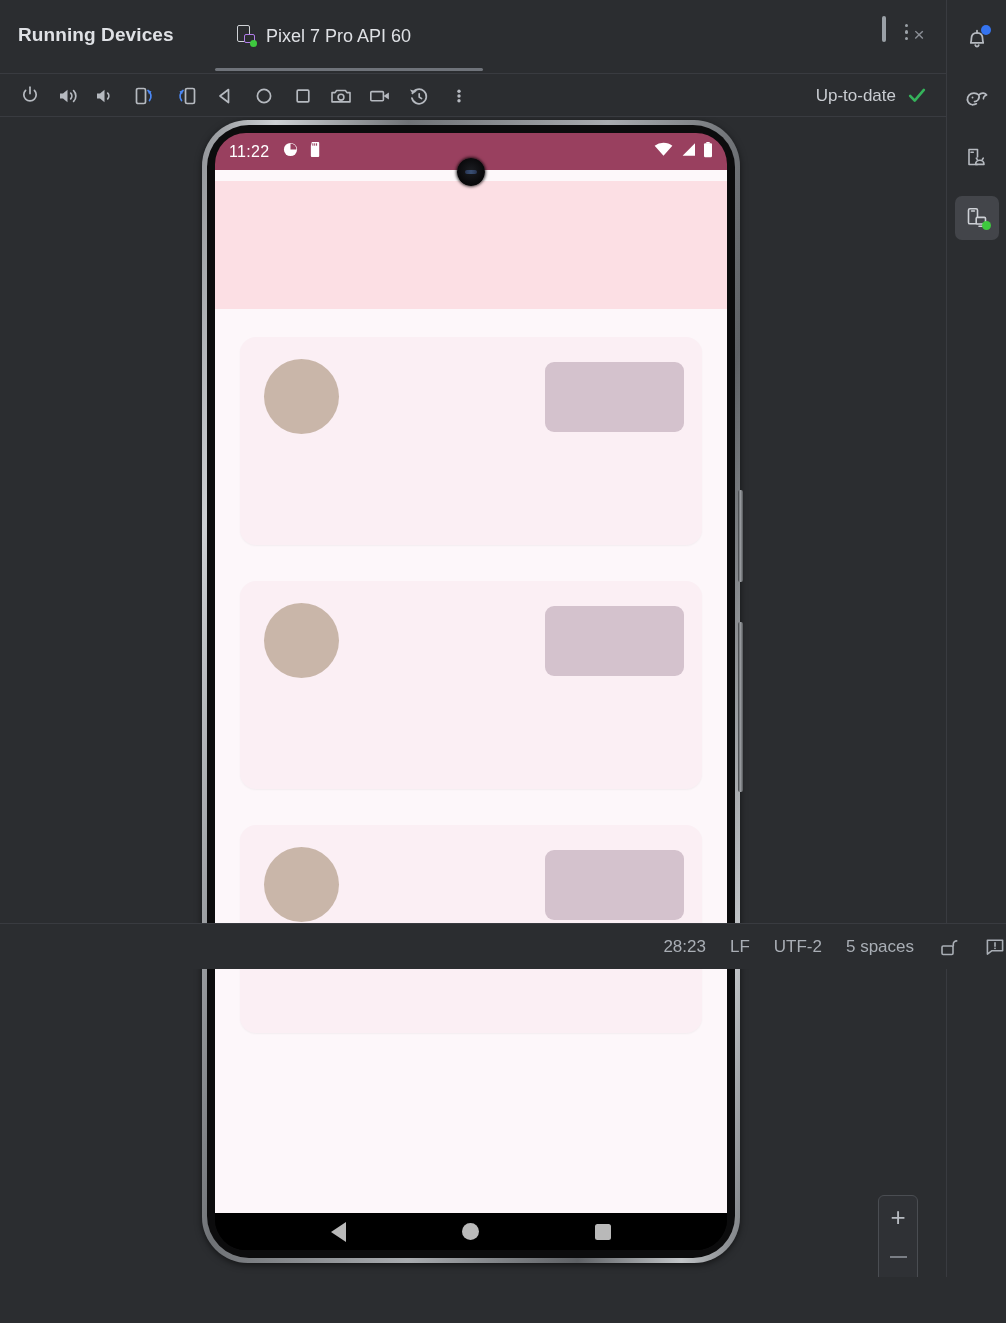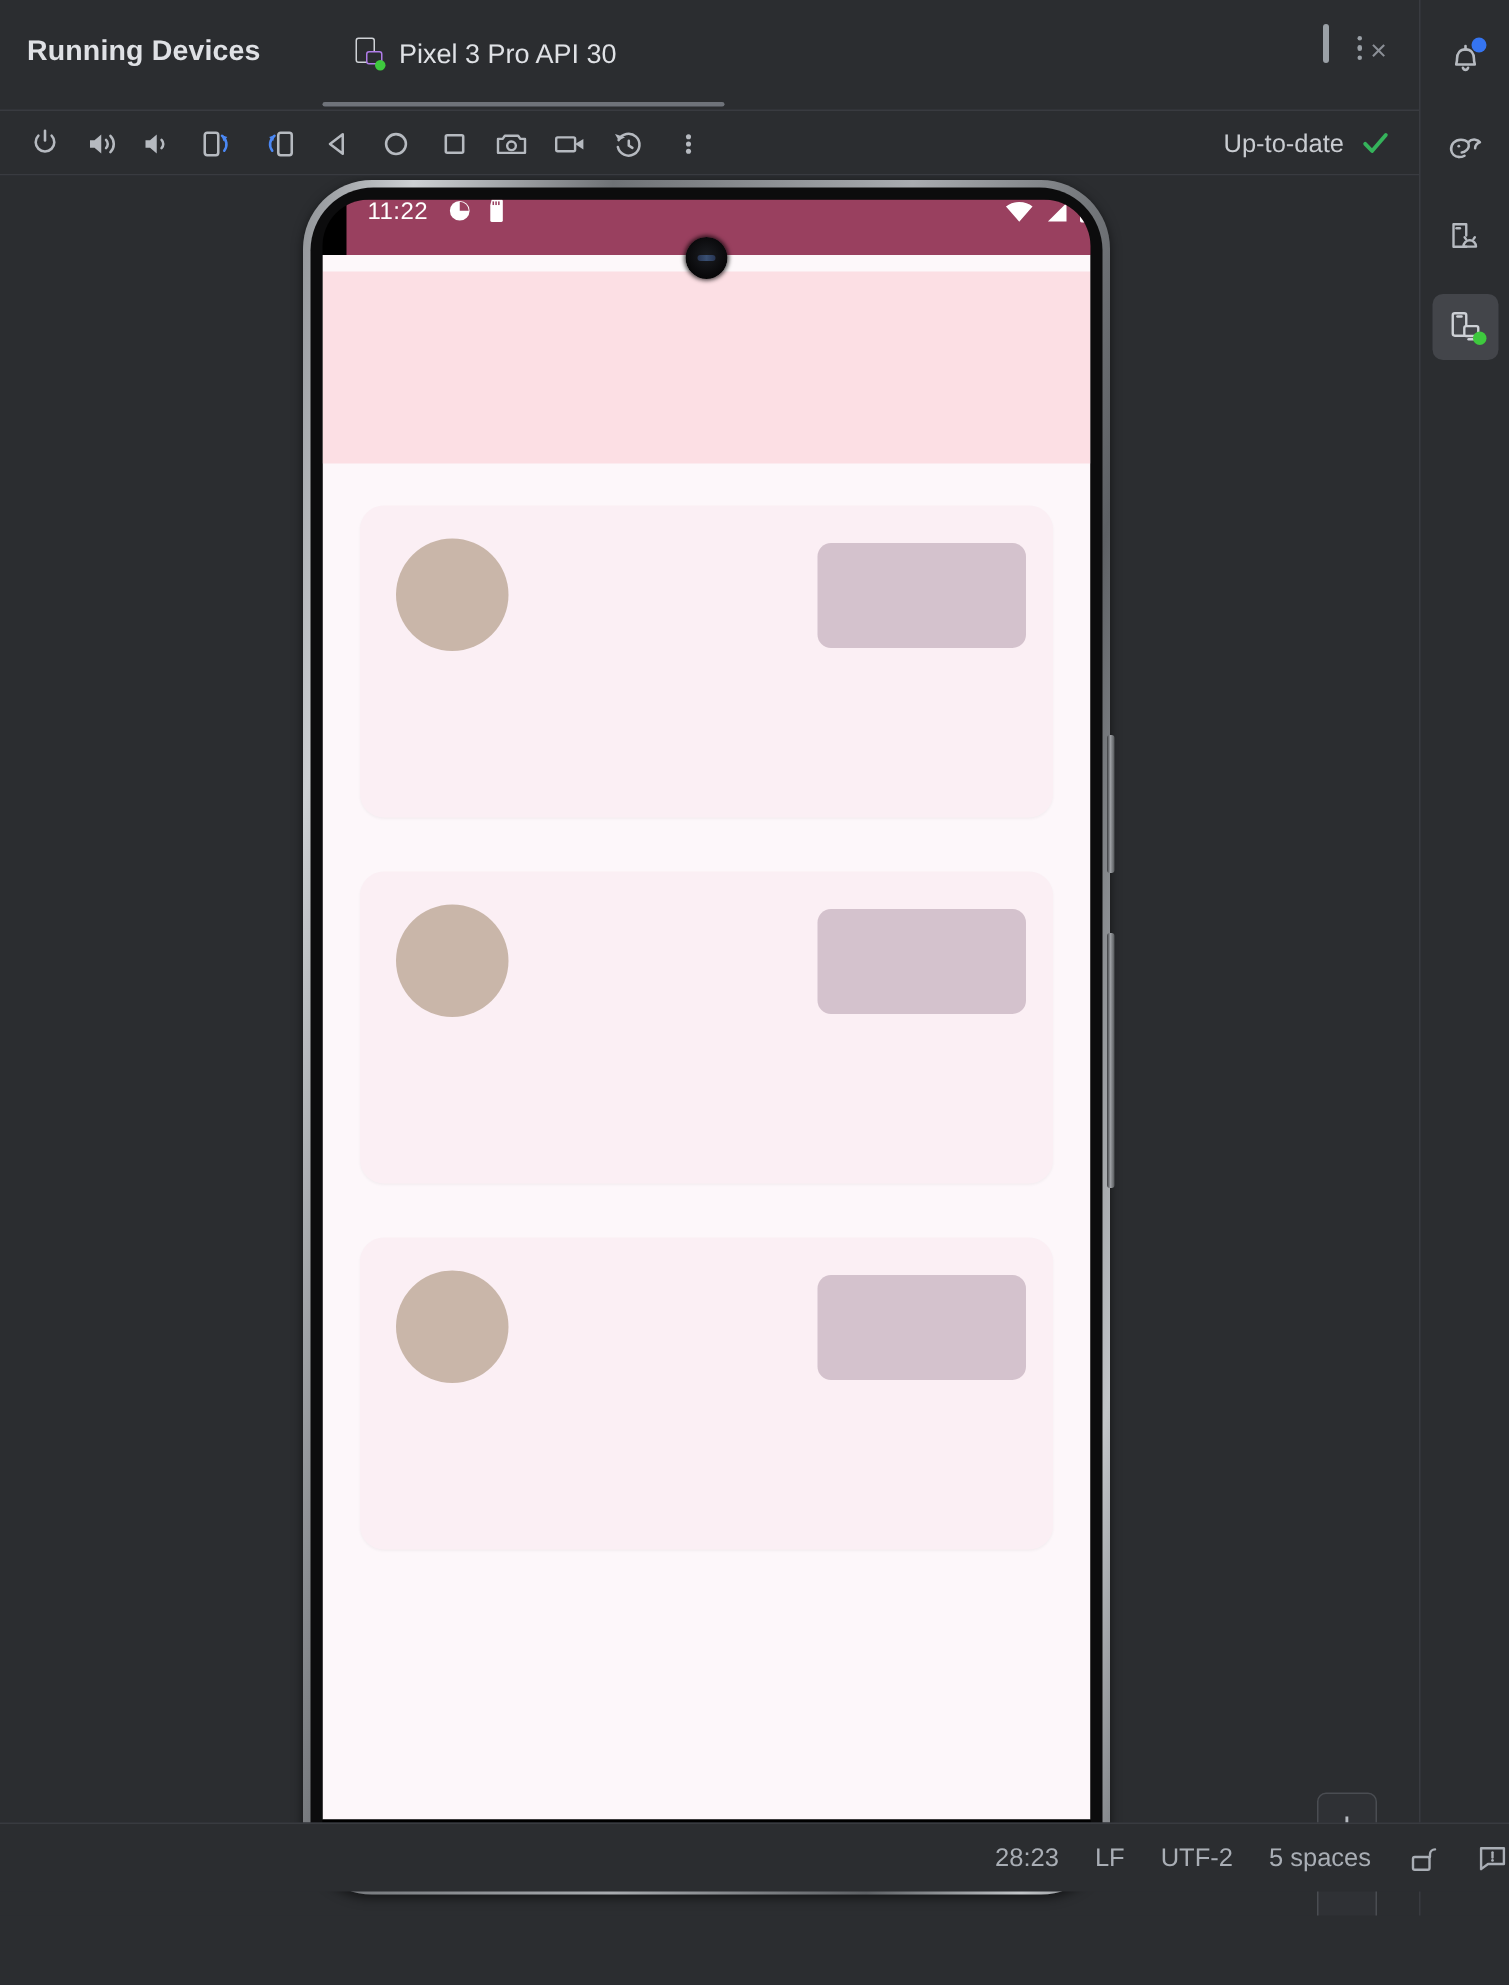--- a/index.html
+++ b/index.html
@@ -8,21 +8,21 @@
     width: 1006px;
     height: 1323px;
     background: #2b2d30;
     font-family: "Liberation Sans", sans-serif;
     overflow: hidden;
   }
 
   #root {
     position: relative;
     width: 1006px;
-    height: 1261px;
+    height: 969px;
     background: #2b2d30;
   }
 
   
   .topbar {
     position: absolute;
     left: 0; top: 0;
     width: 946px; height: 74px;
     background: #2b2d30;
     border-bottom: 1px solid #393b40;
@@ -206,24 +206,24 @@
     width: 5px;
     background: linear-gradient(90deg,#3a3c3f,#9da0a4 45%,#55585b);
     border-radius: 2px;
   }
   .side-btn.power  { top: 370px; height: 92px; }
   .side-btn.volume { top: 502px; height: 170px; }
 
   
   .statusbar {
     position: absolute;
-    left: 16px; top: 0;
+    left: 0; top: 0;
     width: 512px; height: 37px;
     display: flex;
-    align-items: flex-start;
+    align-items: center;
     padding: 0 14px;
     color: #fff;
   }
   .sb-clock { font-size: 16px; font-weight: 500; letter-spacing: .3px; }
   .sb-left-icons { display: flex; align-items: center; gap: 11px; margin-left: 14px; }
   .sb-right-icons { margin-left: auto; display: flex; align-items: center; gap: 7px; }
   .punch-hole {
     position: absolute;
     left: 242px; top: 25px;
     width: 28px; height: 28px;
@@ -353,21 +353,21 @@
   <div class="topbar">
 
     <div class="panel-title">Running Devices</div>
 
     <div class="tab">
       <span class="tab-icon">
         <span class="doc"></span>
         <span class="mini"></span>
         <span class="dot-green"></span>
       </span>
-      <span class="tab-label">Pixel 3 Pro API 30</span>
+      <span class="tab-label">Pixel 7 Pro API 60</span>
     </div>
     <span class="tab-close">×</span>
     <div class="tab-underline"></div>
 
     <div class="win-btns">
       <span><span class="ico-split"></span></span>
       <span class="ico-kebab">
           <i></i>
           <i></i>
           <i></i>

